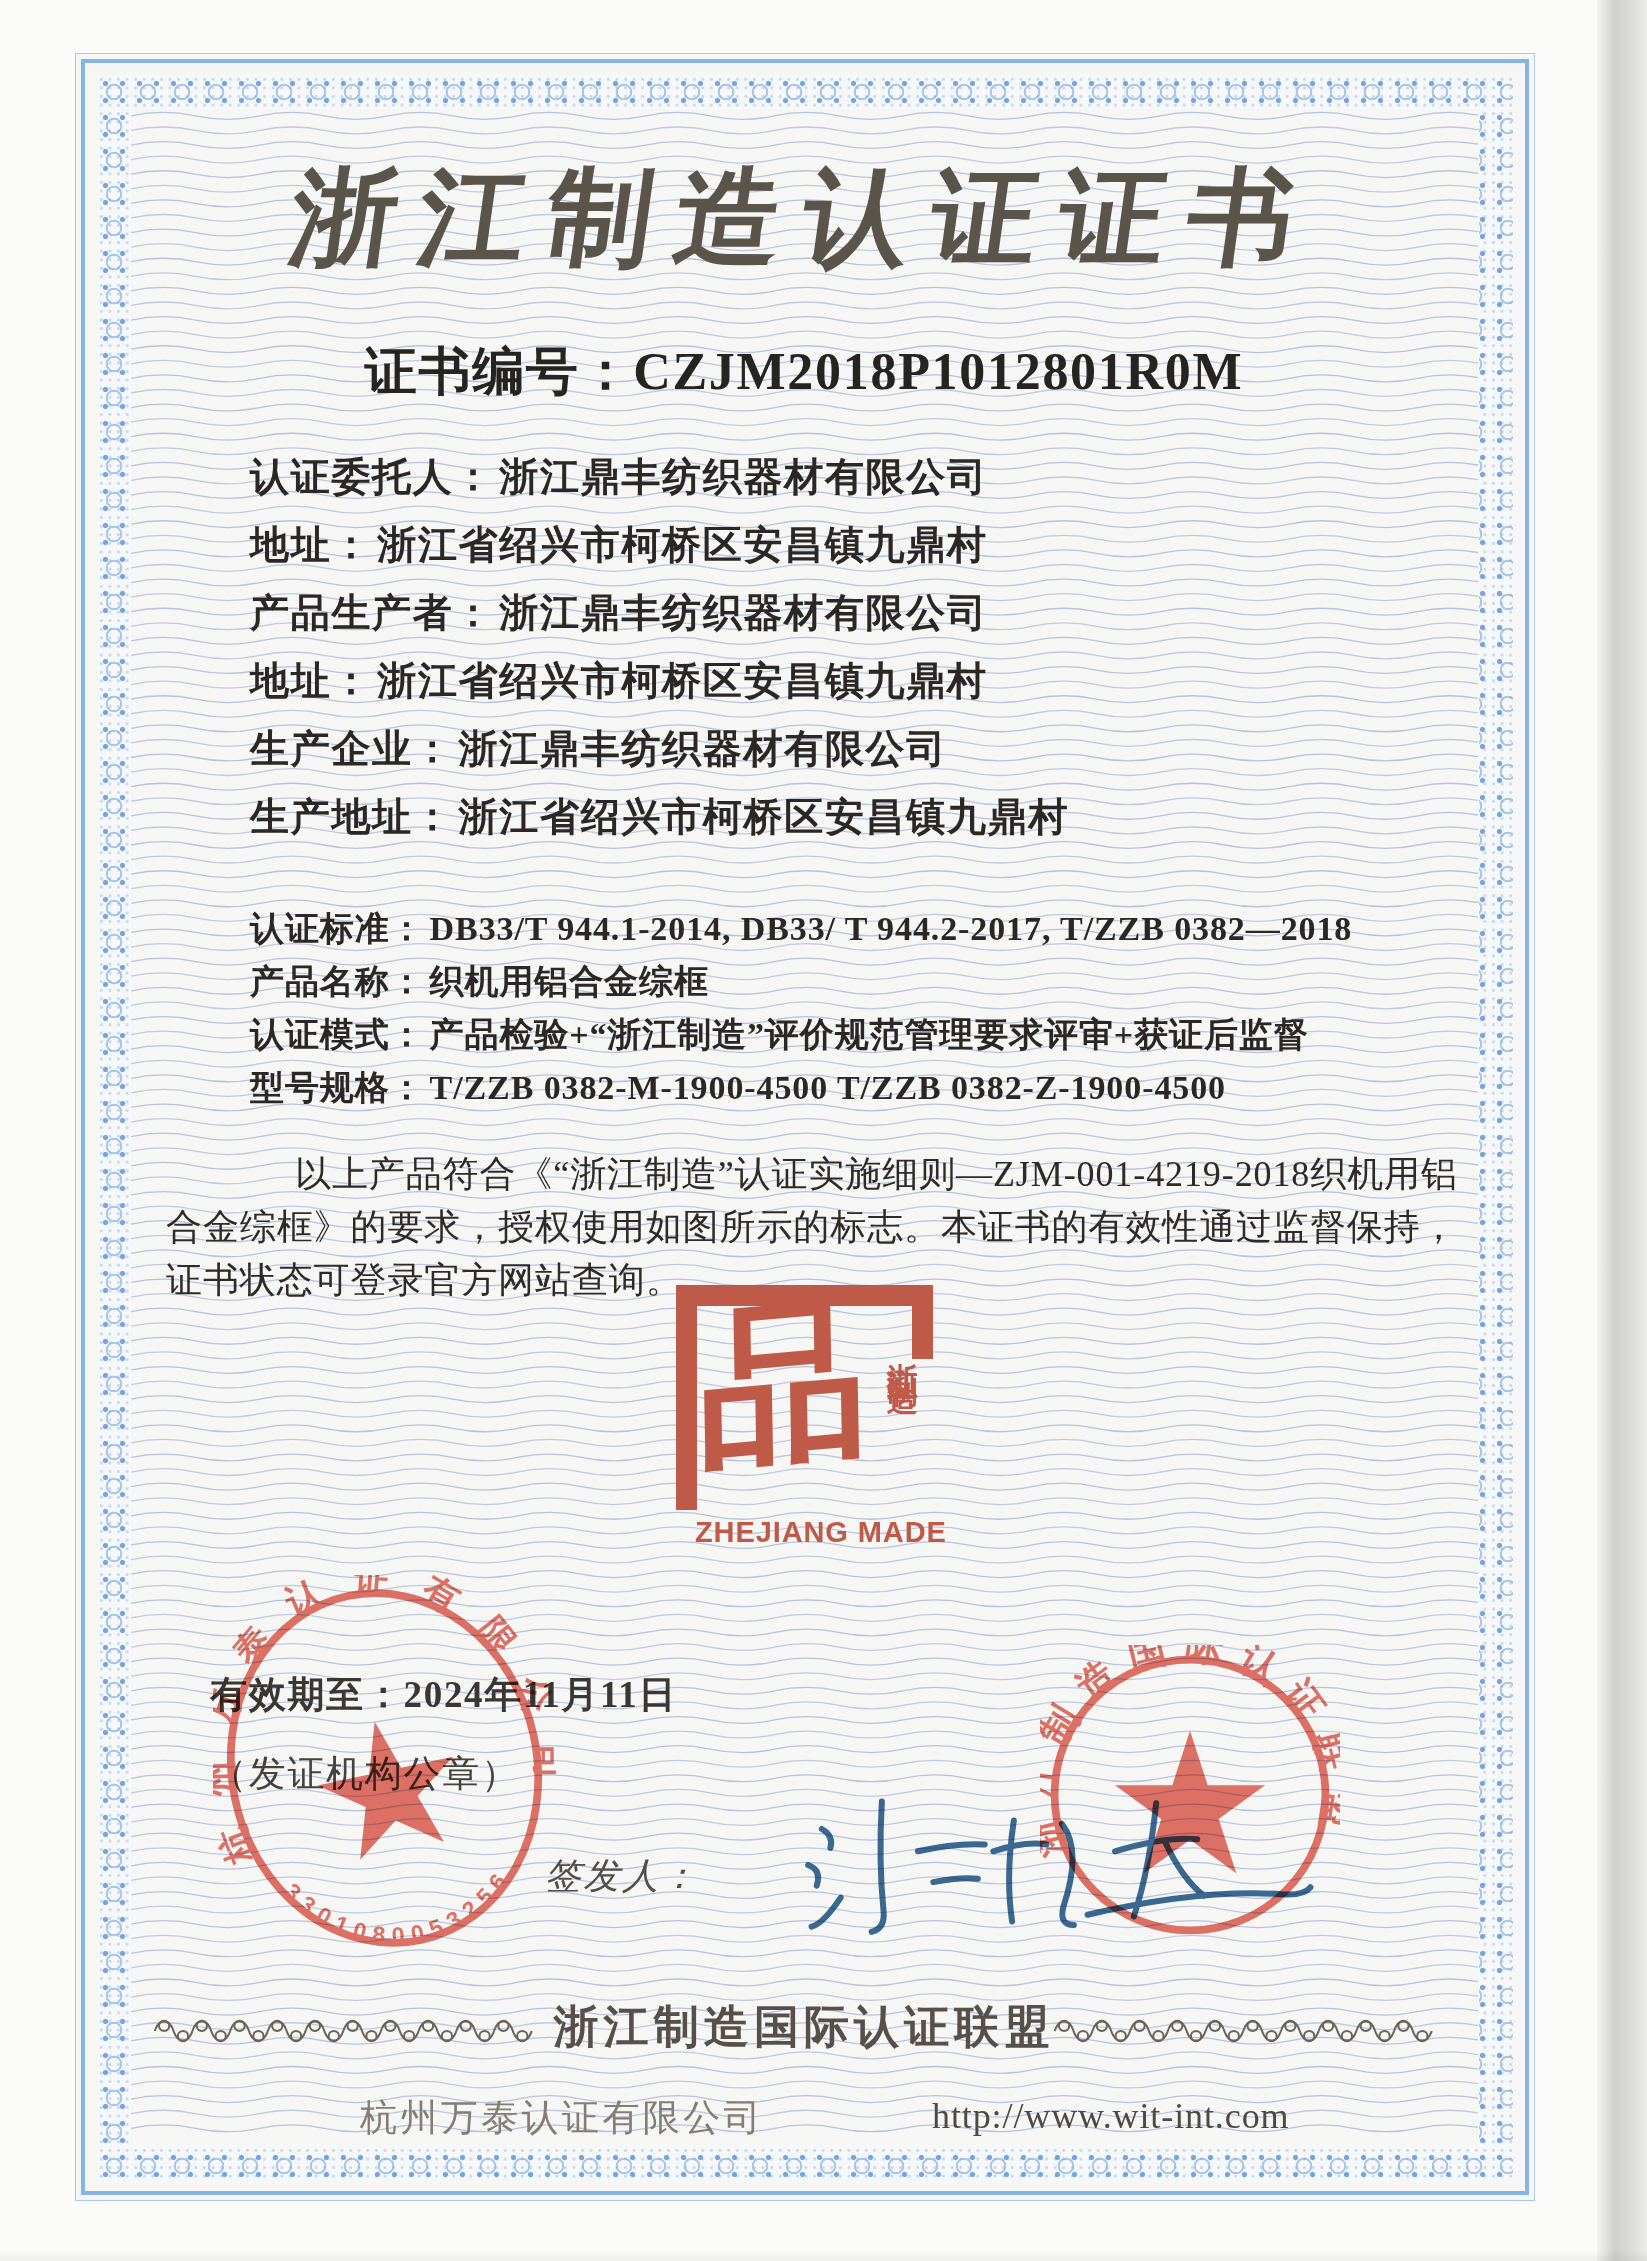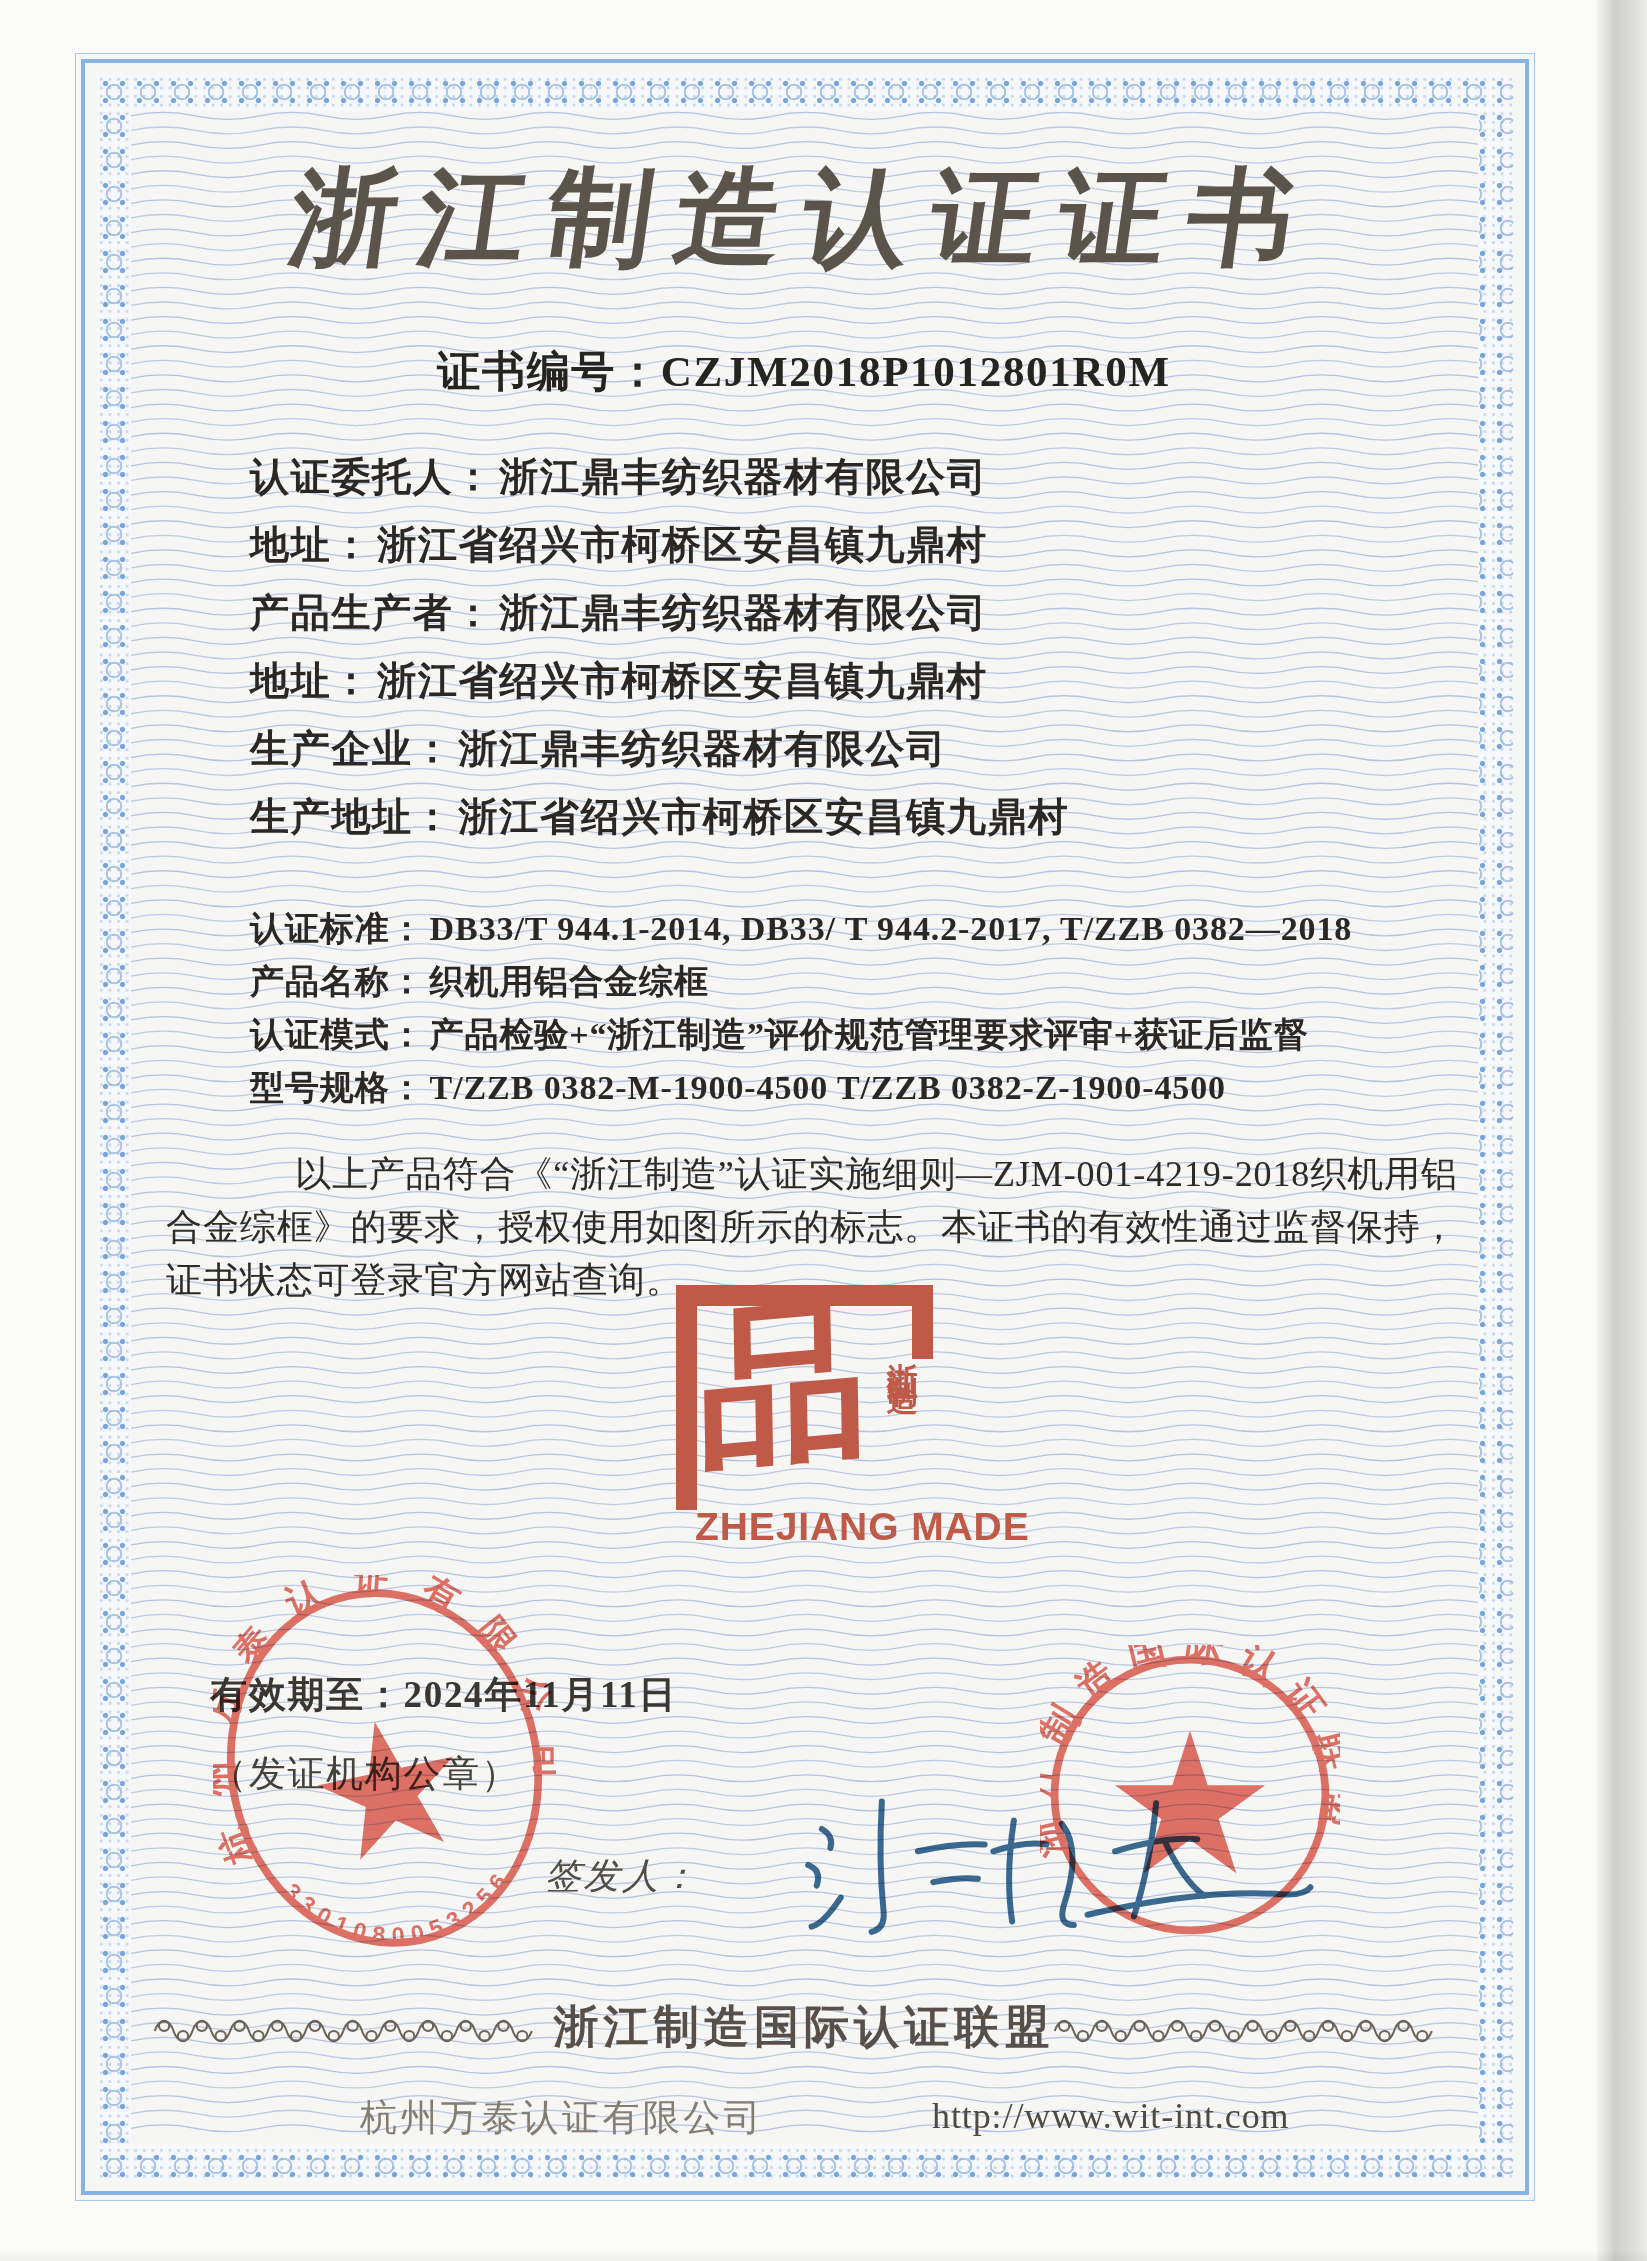--- a/index.html
+++ b/index.html
@@ -36,21 +36,21 @@
   }
   .waves{position:absolute;left:0;top:0;}
   
   .content{position:absolute;left:0;top:0;width:1647px;height:2261px;}
   .centered{position:absolute;left:0;width:1608px;text-align:center;}
   .title{
     top:148px;font-size:106px;line-height:137px;font-weight:bold;
     color:#5b544b;letter-spacing:22px;transform:skewX(-8deg);
     font-family:"DejaVu Serif","Liberation Serif",serif;
   }
-  .certno{top:345px;font-size:43px;line-height:53px;font-weight:bold;color:#262420;letter-spacing:1.7px;}
+  .certno{top:345px;font-size:52px;line-height:53px;font-weight:bold;color:#262420;letter-spacing:1.7px;}
   .fields{position:absolute;left:250px;top:443px;font-size:39px;line-height:68px;font-weight:bold;color:#2a2724;letter-spacing:1.7px;white-space:nowrap;}
   .specs{position:absolute;left:250px;top:902px;font-size:34px;line-height:53px;font-weight:bold;color:#2a2724;letter-spacing:0.9px;white-space:nowrap;}
   .para{
     position:absolute;left:166px;top:1148px;width:1300px;margin:0;
     font-size:36px;line-height:53px;color:#2e2b27;text-indent:129px;letter-spacing:0.9px;
   }
   
   .logo{position:absolute;left:676px;top:1285px;width:257px;height:264px;color:#bf5a49;}
   .lg-top{position:absolute;left:0;top:0;width:257px;height:20.6px;background:#bf5a49;}
   .lg-left{position:absolute;left:0;top:0;width:20.6px;height:225px;background:#bf5a49;}
@@ -58,21 +58,21 @@
   .lg-pin{
     position:absolute;left:22px;top:6.9px;font-size:170px;line-height:180px;font-weight:bold;
     transform:rotate(-5deg) skewX(-4deg);color:#bf5a49;
     font-family:"DejaVu Serif","Liberation Serif",serif;
   }
   .lg-side{
     position:absolute;right:10.3px;top:53px;writing-mode:vertical-rl;
     font-size:31px;font-weight:bold;letter-spacing:6.9px;color:#bf5a49;
   }
   .lg-en{
-    position:absolute;left:19px;bottom:0;width:238px;font-size:39px;font-weight:bold;
+    position:absolute;left:19px;bottom:0;width:238px;font-size:29px;font-weight:bold;
     letter-spacing:0.9px;color:#bf5a49;font-family:"Liberation Sans","DejaVu Sans",sans-serif;
     white-space:nowrap;
   }
   
   .dateline{position:absolute;left:210px;font-size:37px;line-height:51px;color:#3a3733;letter-spacing:1.7px;white-space:nowrap;}
   .d1{top:1581px;} .d2{top:1669px;font-weight:bold;} .d3{top:1748px;color:#45413b;}
   .signer{position:absolute;left:545px;top:1851px;font-size:36px;line-height:50px;color:#514d47;letter-spacing:2.6px;font-style:italic;}
   .sig{position:absolute;left:789px;top:1769px;mix-blend-mode:multiply;}
   .stamp{position:absolute;mix-blend-mode:multiply;opacity:.92;}
   .stamp-left{left:213px;top:1575px;}

